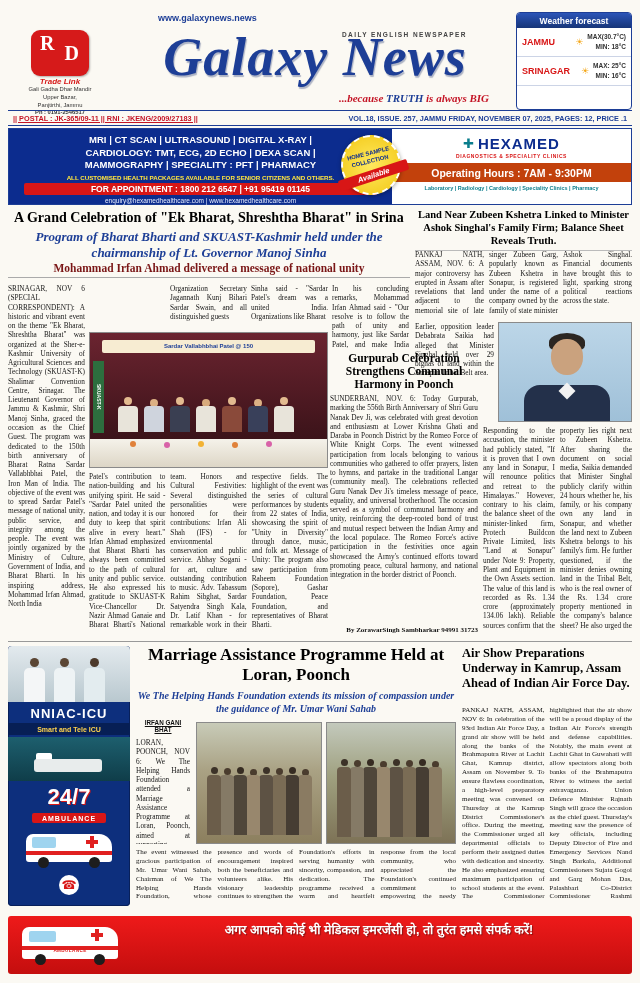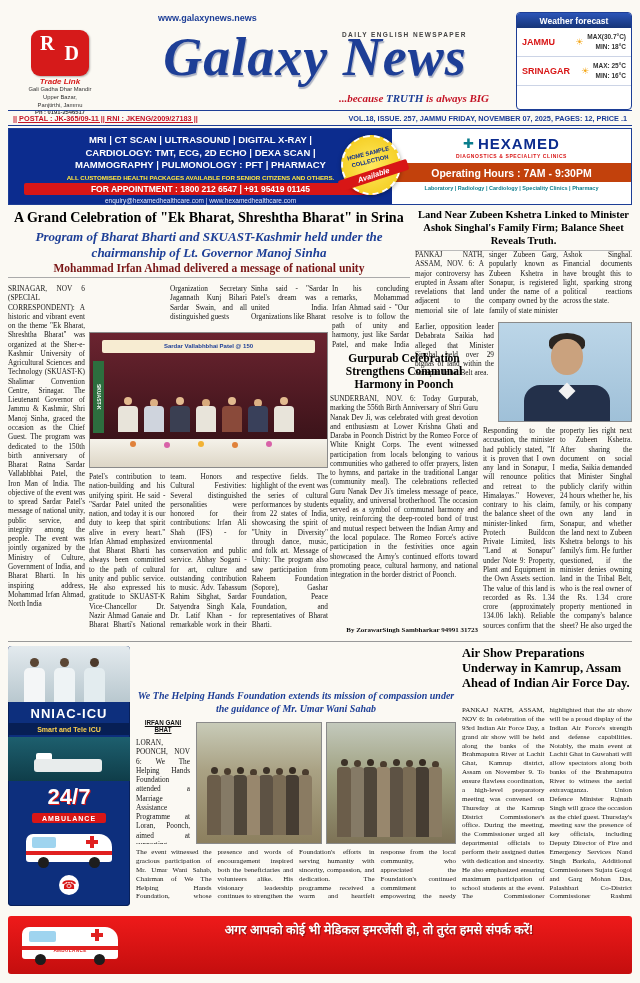--- a/index.html
+++ b/index.html
@@ -191,21 +191,21 @@
 
   <div class="abs infobar">
     <span class="info-postal">|| POSTAL : JK-365/09-11 ||   RNI : JKENG/2009/27183 ||</span>
     <span class="info-issue">VOL.18,  ISSUE. 257,   JAMMU FRIDAY, NOVEMBER 07, 2025,   PAGES: 12,   PRICE .1</span>
   </div>
 
   <div class="abs hex">
     <div class="hex-left">
       <div class="hex-l1">MRI | CT SCAN | ULTRASOUND | DIGITAL X-RAY |</div>
       <div class="hex-l1">CARDIOLOGY: TMT, ECG, 2D ECHO | DEXA SCAN |</div>
-      <div class="hex-l1">MAMMOGRAPHY | PULMONOLOGY : PFT | PHARMACY</div>
+      <div class="hex-l1">MAMMOGRAPHY | SPECIALITY : PFT | PHARMACY</div>
       <div class="hex-l4">ALL CUSTOMISED HEALTH PACKAGES AVAILABLE FOR SENIOR CITIZENS AND OTHERS.</div>
       <div class="hex-l5">FOR APPOINTMENT : 1800 212 6547 | +91 95419 01145</div>
       <div class="hex-l6">enquiry@hexamedhealthcare.com | www.hexamedhealthcare.com</div>
     </div>
     <div class="hex-right">
       <div class="hex-brandrow">
         <span class="hex-cross">✚</span>
         <span class="hex-brand">HEXAMED</span>
       </div>
       <div class="hex-sub">DIAGNOSTICS &amp; SPECIALITY CLINICS</div>
@@ -250,20 +250,21 @@
     <div class="ph2-collar"></div>
   </div>
   <div class="abs body-txt mc2" style="top:426px;left:483px;width:149px;height:212px;">Responding to the accusation, the minister had publicly stated, "If it is proven that I own any land in Sonapur, I will renounce politics and retreat to the Himalayas." However, contrary to his claim, the balance sheet of the minister-linked firm, Protech Buildcon Private Limited, lists "Land at Sonapur" under Note 9: Property, Plant and Equipment in the Own Assets section. The value of this land is recorded as Rs. 1.34 crore (approximately 134.06 lakh). Reliable sources confirm that the property lies right next to Zubeen Kshetra. After sharing the document on social media, Saikia demanded that Minister Singhal publicly clarify within 24 hours whether he, his family, or his company own any land in Sonapur, and whether the land next to Zubeen Kshetra belongs to his family's firm. He further questioned, if the minister denies owning land in the Tribal Belt, who is the real owner of the Rs. 1.34 crore property mentioned in the company's balance sheet? He also urged the government to disclose the plot's dag number and patta number. Opposition parties have called for the Sonapur land to be declared part of Zubeen Kshetra in memory of the late musical icon. This explosive revelation has jolted Assam's political scene. While Minister Ashok Singhal continues to stress transparency, the financial records seem to cast doubt on his earlier statements. All eyes are now on the minister's response, as the controversy grows louder across the state.</div>
 
   <div class="abs gu-head">Gurpurab Celebration Strengthens Communal Harmony in Poonch</div>
   <div class="abs body-txt" style="top:394px;left:330px;width:148px;height:230px;">SUNDERBANI, NOV. 6: Today Gurpurab, marking the 556th Birth Anniversary of Shri Guru Nanak Dev Ji, was celebrated with great devotion and enthusiasm at Lower Krishna Ghati and Daraba in Poonch District by the Romeo Force of White Knight Corps. The event witnessed participation from locals belonging to various communities who gathered to offer prayers, listen to hymns, and partake in the traditional Langar (community meal). The celebrations reflected Guru Nanak Dev Ji's timeless message of peace, equality, and universal brotherhood. The occasion served as a symbol of communal harmony and unity, reinforcing the deep-rooted bond of trust and mutual respect between the Indian Army and the local populace. The Romeo Force's active participation in the festivities once again showcased the Army's continued efforts toward promoting peace, cultural harmony, and national integration in the border district of Poonch.</div>
   <div class="abs gu-by">By ZorawarSingh Sambharkar 94991 31723</div>
 
   <div class="abs divider"></div>
 
+  <div class="abs ma-head">Marriage Assistance Programme Held at Loran, Poonch</div>
   <div class="abs ma-sub">We The Helping Hands Foundation extends its mission of compassion under the guidance of Mr. Umar Wani Sahab</div>
   <div class="abs ma-by">IRFAN GANI BHAT</div>
   <div class="abs body-txt" style="top:738px;left:136px;width:54px;height:106px;">LORAN, POONCH, NOV 6: We The Helping Hands Foundation attended a Marriage Assistance Programme at Loran, Poonch, aimed at supporting underprivileged families.</div>
   <div class="abs photo phm1">
     <div class="m-heads"></div>
     <div class="m-bodies"></div>
   </div>
   <div class="abs photo phm2">
     <div class="m-heads" style="top:36px;"></div>
     <div class="m-bodies" style="top:44px;height:70px;"></div>

